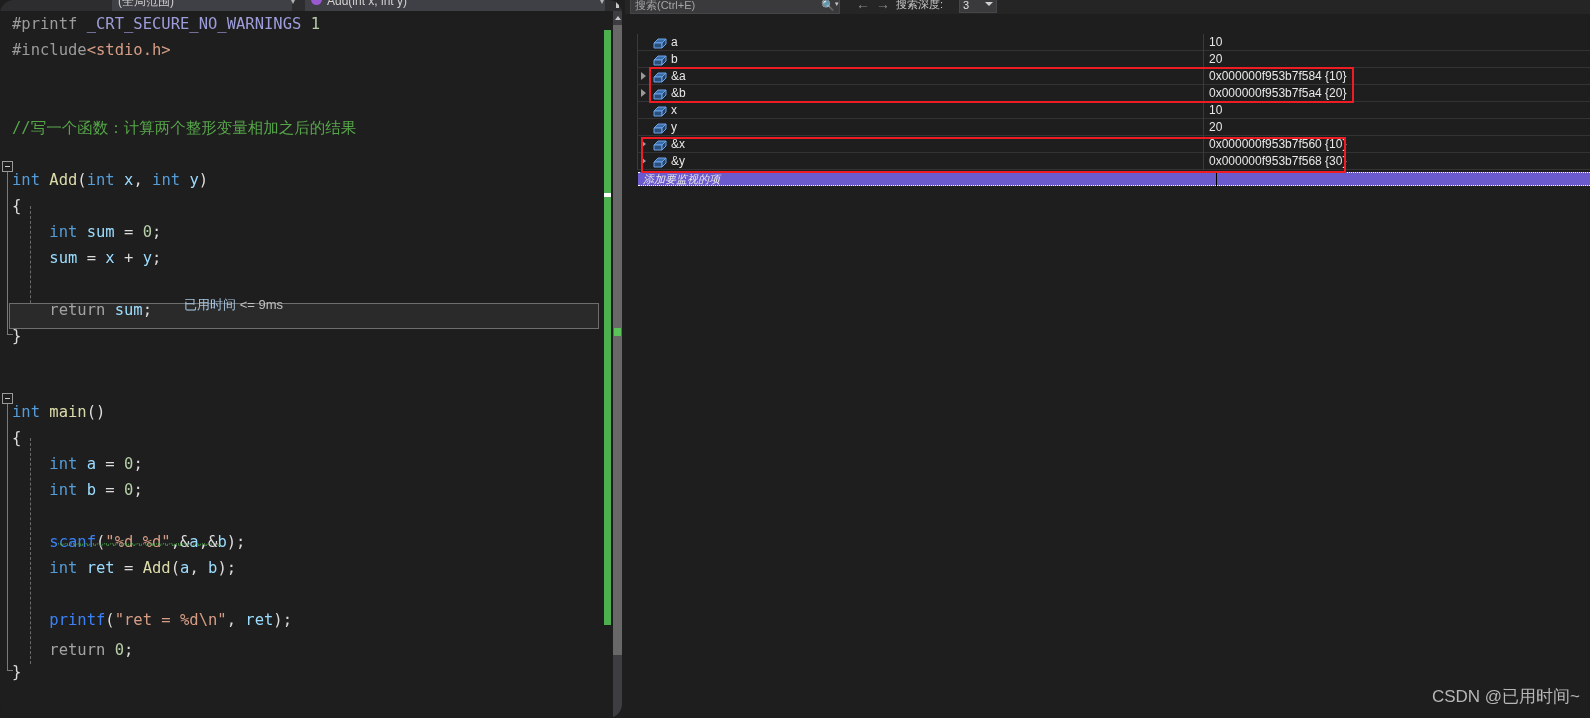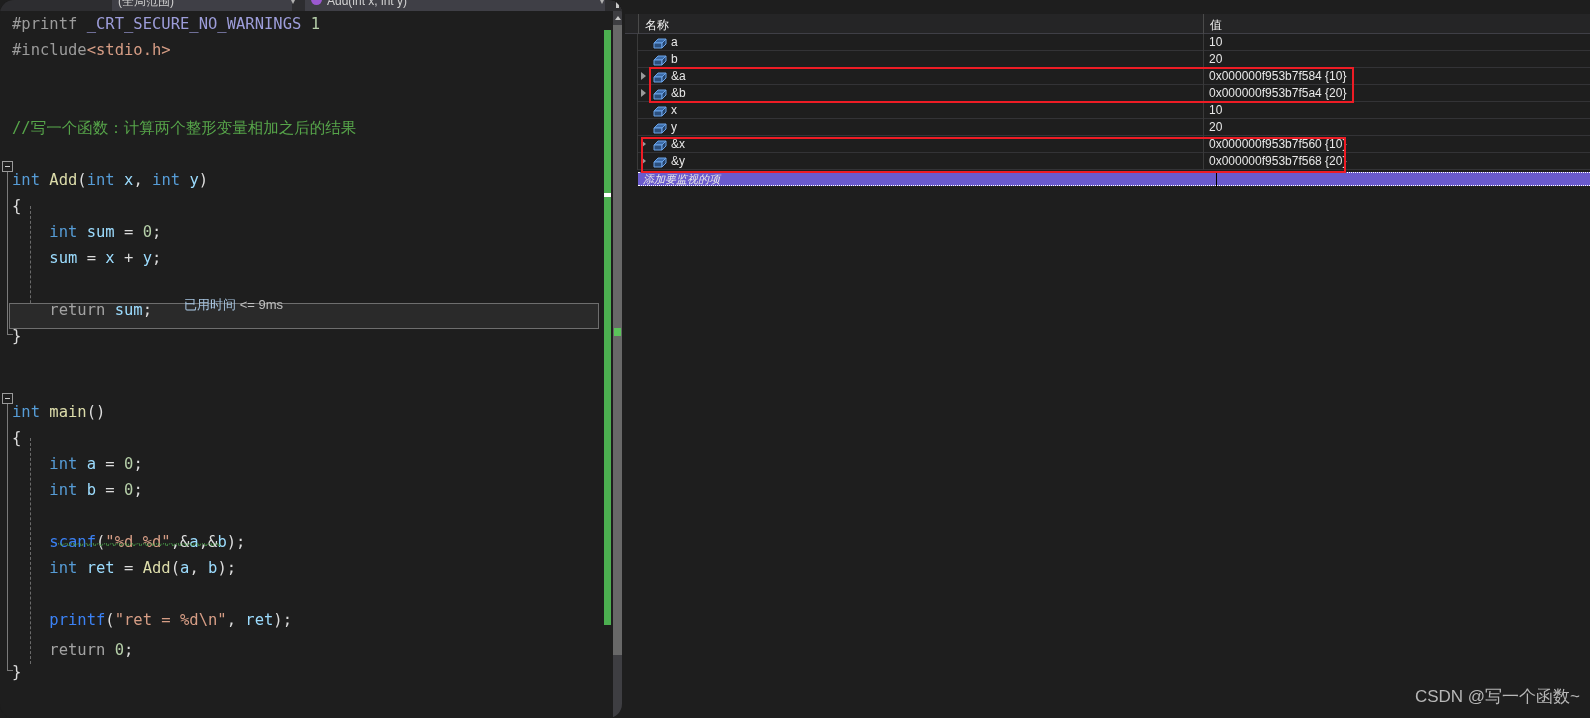--- a/index.html
+++ b/index.html
@@ -323,27 +323,33 @@
 
     <div id="vscroll"></div>
     <div id="vscroll-top-btn"></div>
     <div id="vscroll-up"></div>
     <div id="vscroll-thumb"></div>
     <div id="vscroll-mark"></div>
   </div>
 
   <div id="watch-pane">
 
-
-    <div id="watch-header">
-      <div id="hdr-sep-0"></div>
-      <div class="hdr-cell" style="left:20px">名称</div>
-      <div id="hdr-sep-1"></div>
-      <div class="hdr-cell" style="left:585px">值</div>
-    </div>
+    <div id="watch-toolbar">
+      <div id="search-box">搜索(Ctrl+E)</div>
+      <div id="search-icon">🔍</div>
+      <div id="search-icon-caret">▾</div>
+      <div class="nav-arrow" style="left:231px">←</div>
+      <div class="nav-arrow" style="left:251px">→</div>
+      <div id="depth-label">搜索深度:</div>
+      <div id="depth-select">
+        <span id="depth-value">3</span>
+        <span id="depth-caret"></span>
+      </div>
+    </div>
+
 
     <div id="watch-rows">
         <div class="wrow" style="top: 0px;">
           <div class="wrow-indent"></div>
           <div class="vicon"><svg width="14" height="12" viewBox="0 0 14 12">
               <path d="M1 5 L5 1 L13 1 L9 5 Z" fill="#3c6ca8" stroke="#6ba3e8" stroke-width="1"></path>
               <path d="M1 5 L9 5 L9 10 L1 10 Z" fill="#2b4f7d" stroke="#6ba3e8" stroke-width="1"></path>
               <path d="M9 5 L13 1 L13 6 L9 10 Z" fill="#24436b" stroke="#6ba3e8" stroke-width="1"></path>
             </svg></div>
           <div class="vname">a</div>
@@ -422,29 +428,29 @@
         <div class="wrow" style="top: 119px;">
           <div class="wrow-indent"></div>
           <div class="expander"></div>
           <div class="vicon"><svg width="14" height="12" viewBox="0 0 14 12">
               <path d="M1 5 L5 1 L13 1 L9 5 Z" fill="#3c6ca8" stroke="#6ba3e8" stroke-width="1"></path>
               <path d="M1 5 L9 5 L9 10 L1 10 Z" fill="#2b4f7d" stroke="#6ba3e8" stroke-width="1"></path>
               <path d="M9 5 L13 1 L13 6 L9 10 Z" fill="#24436b" stroke="#6ba3e8" stroke-width="1"></path>
             </svg></div>
           <div class="vname">&amp;y</div>
           <div class="vvalsep"></div>
-          <div class="vval">0x000000f953b7f568 {20}</div>
+          <div class="vval">0x000000f953b7f568 {30}</div>
         </div>
       </div>
 
     <div id="add-row-full">
       <div id="add-row-label">添加要监视的项</div>
       <div id="add-row-sep"></div>
     </div>
   </div>
 
   <div id="annotations">
       <div class="redbox" style="left: 649px; top: 67px; width: 705px; height: 36px;"></div>
       <div class="redbox" style="left: 641px; top: 137px; width: 705px; height: 36px;"></div>
     </div>
 
-  <div id="watermark">CSDN @写一个函数~</div>
+  <div id="watermark">CSDN @已用时间~</div>
 </div>
 
 </body></html>

